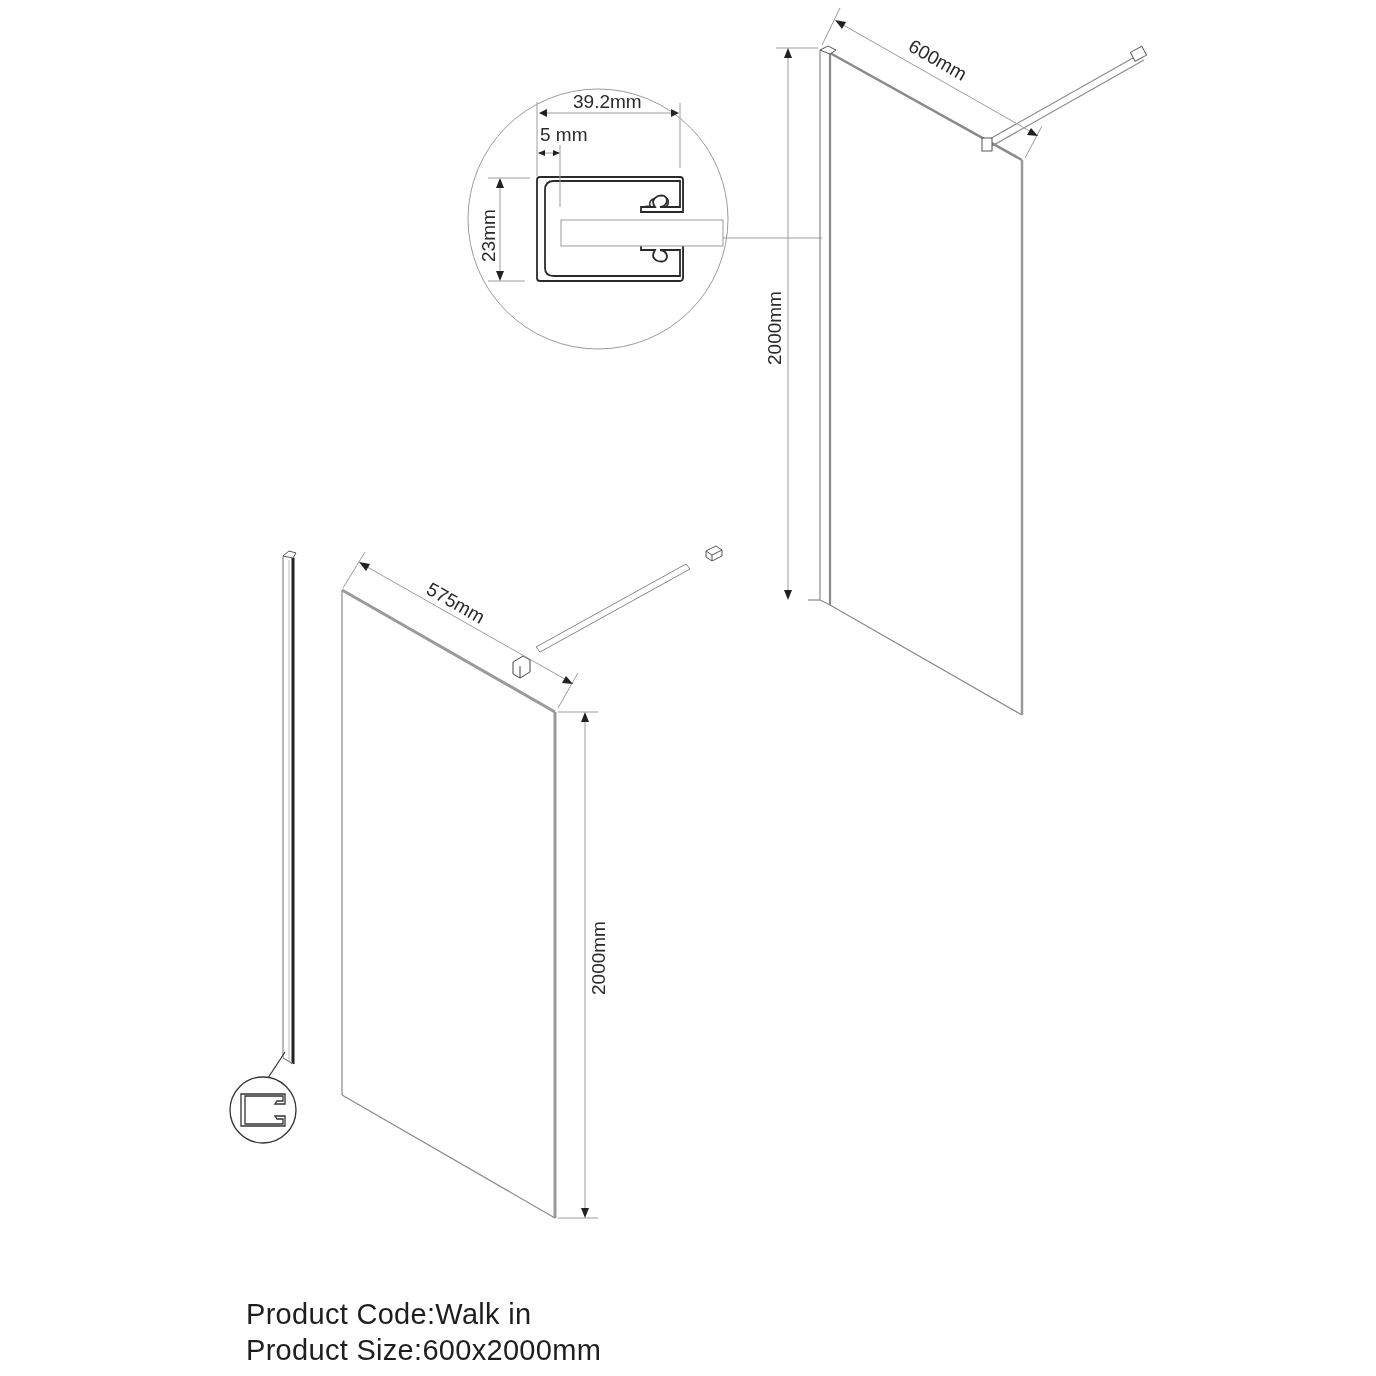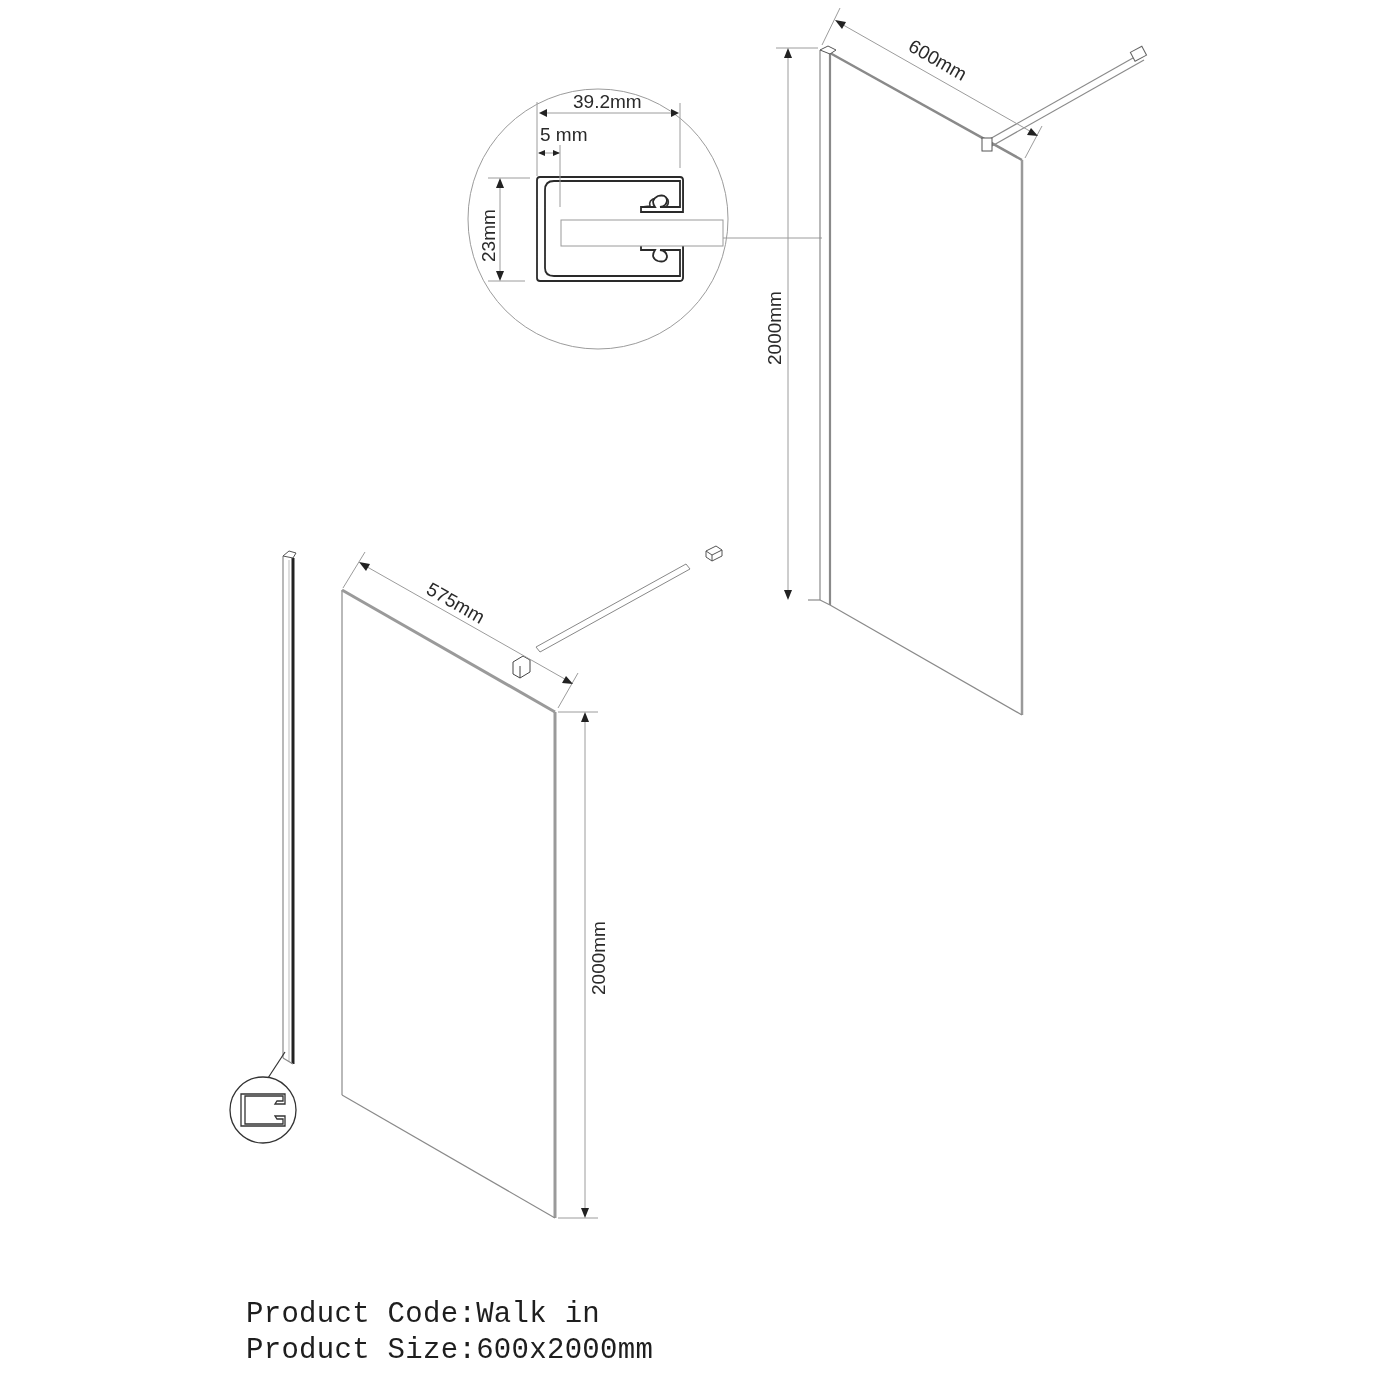--- a/index.html
+++ b/index.html
@@ -1,19 +1,19 @@
 <!DOCTYPE html>
 <html><head>
 <meta charset="utf-8">
 <style>
   html, body { margin: 0; padding: 0; background: #ffffff; }
   body { width: 1376px; height: 1376px; position: relative; overflow: hidden; font-family: "Liberation Sans", sans-serif; }
   #canvas { position: absolute; left: 0; top: 0; width: 1376px; height: 1376px; }
   .dim-text { font-family: "Liberation Sans", sans-serif; font-size: 19px; fill: #2a2a2a; }
-  .caption { position: absolute; left: 246px; font-family: Liberation Mono, monospace; font-size: 29px; color: #1e1e1e; letter-spacing: 0.3px; white-space: nowrap; }
+  .caption { position: absolute; left: 246px; font-family: Liberation Sans, sans-serif; font-size: 29px; color: #1e1e1e; letter-spacing: 0.3px; white-space: nowrap; }
   .caption.line1 { top: 1298px; }
   .caption.line2 { top: 1334px; }
   .ln { stroke: #8a8a8a; stroke-width: 1.2; fill: none; }
   .ln-dark { stroke: #333; stroke-width: 1.6; fill: none; }
   .ln-thin { stroke: #9c9c9c; stroke-width: 1; fill: none; }
   .arrow { fill: #222; }
 </style>
 </head>
 <body>
 

